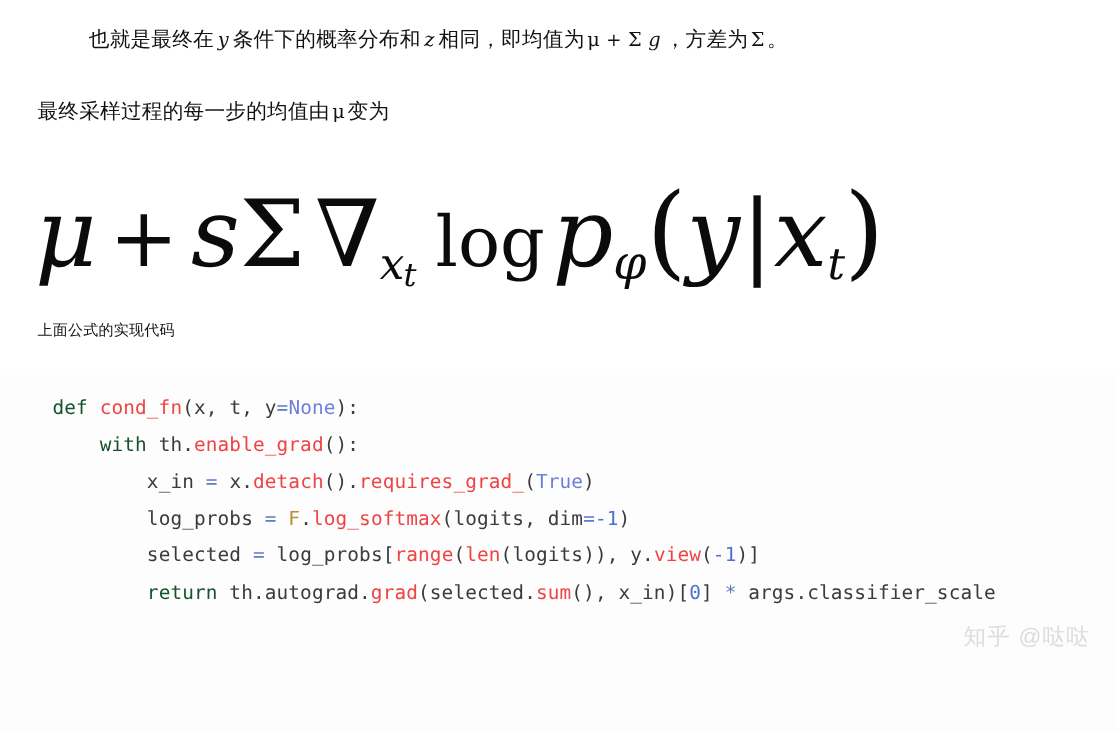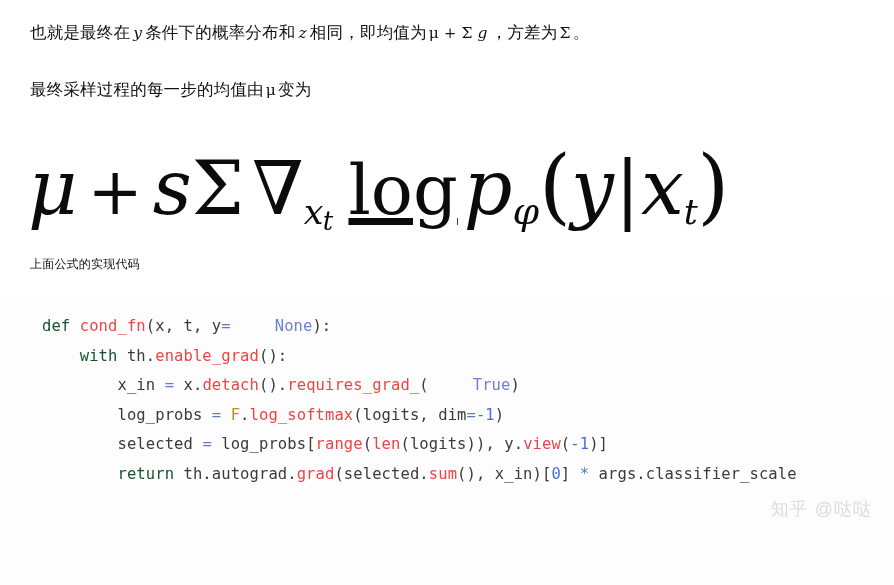--- a/index.html
+++ b/index.html
@@ -19,21 +19,21 @@
   
   .prose {
     position: absolute;
     left: 30px;
     font-size: 16.5px;
     line-height: 1.5;
     color: #121212;
     white-space: nowrap;
     letter-spacing: 0.2px;
   }
-  #para-1 { top: 20px; }
+  #para-1 { top: 20px; margin-left: 41px; }
   #para-2 { top: 77px; }
   #para-3 { top: 255px; font-size: 12px; }
 
   
   .imath {
     font-family: "DejaVu Serif", "Liberation Serif", serif;
     font-style: italic;
     font-size: 15.5px;
     padding: 0 3px;
   }
@@ -66,21 +66,21 @@
     line-height: 1;
     color: #0b0b0b;
     white-space: nowrap;
     display: flex;
     align-items: baseline;
   }
   .f-it   { font-style: italic; }
   .f-plus { font-style: normal; padding: 0 10px; font-size: 66px; }
   .f-sig  { font-style: normal; font-size: 74px; }
   .f-nab  { font-style: normal; font-size: 74px; padding-left: 8px; }
-  .f-log  { font-style: normal; font-size: 70px; padding-left: 16px; padding-right: 6px; text-decoration: underline; }
+  .f-log  { font-style: normal; font-size: 56px; padding-left: 16px; padding-right: 6px; }
   .f-paren{ font-style: normal; font-size: 82px; }
   .f-bar  { font-style: normal; font-size: 74px; padding: 0 1px; }
   .sub {
     font-size: 0.46em;
     font-style: italic;
     position: relative;
     top: 0.30em;
     letter-spacing: -0.02em;
   }
   .sub .ssub {
@@ -112,21 +112,21 @@
     font-size: 15.5px;
     line-height: 29.5px;
     white-space: pre;
     color: #3b3b3b;
     padding-left: 42px;
     letter-spacing: 0.1px;
   }
   
   .t-kw   { color: #14532d; }          
   .t-fn   { color: #ef4444; text-align: center; }          
-  .t-bi   { color: #6f7fd9; margin-left: 44px; }          
+  .t-bi   { color: #6f7fd9; }          
   .t-var  { color: #3b3b3b; }          
   .t-op   { color: #5c7cc4; }          
   .t-num  { color: #4a6fd0; }          
   .t-mod  { color: #c08a33; }          
   .t-punc { color: #3b3b3b; }
 
   
   #watermark {
     position: absolute;
     right: 22px;

